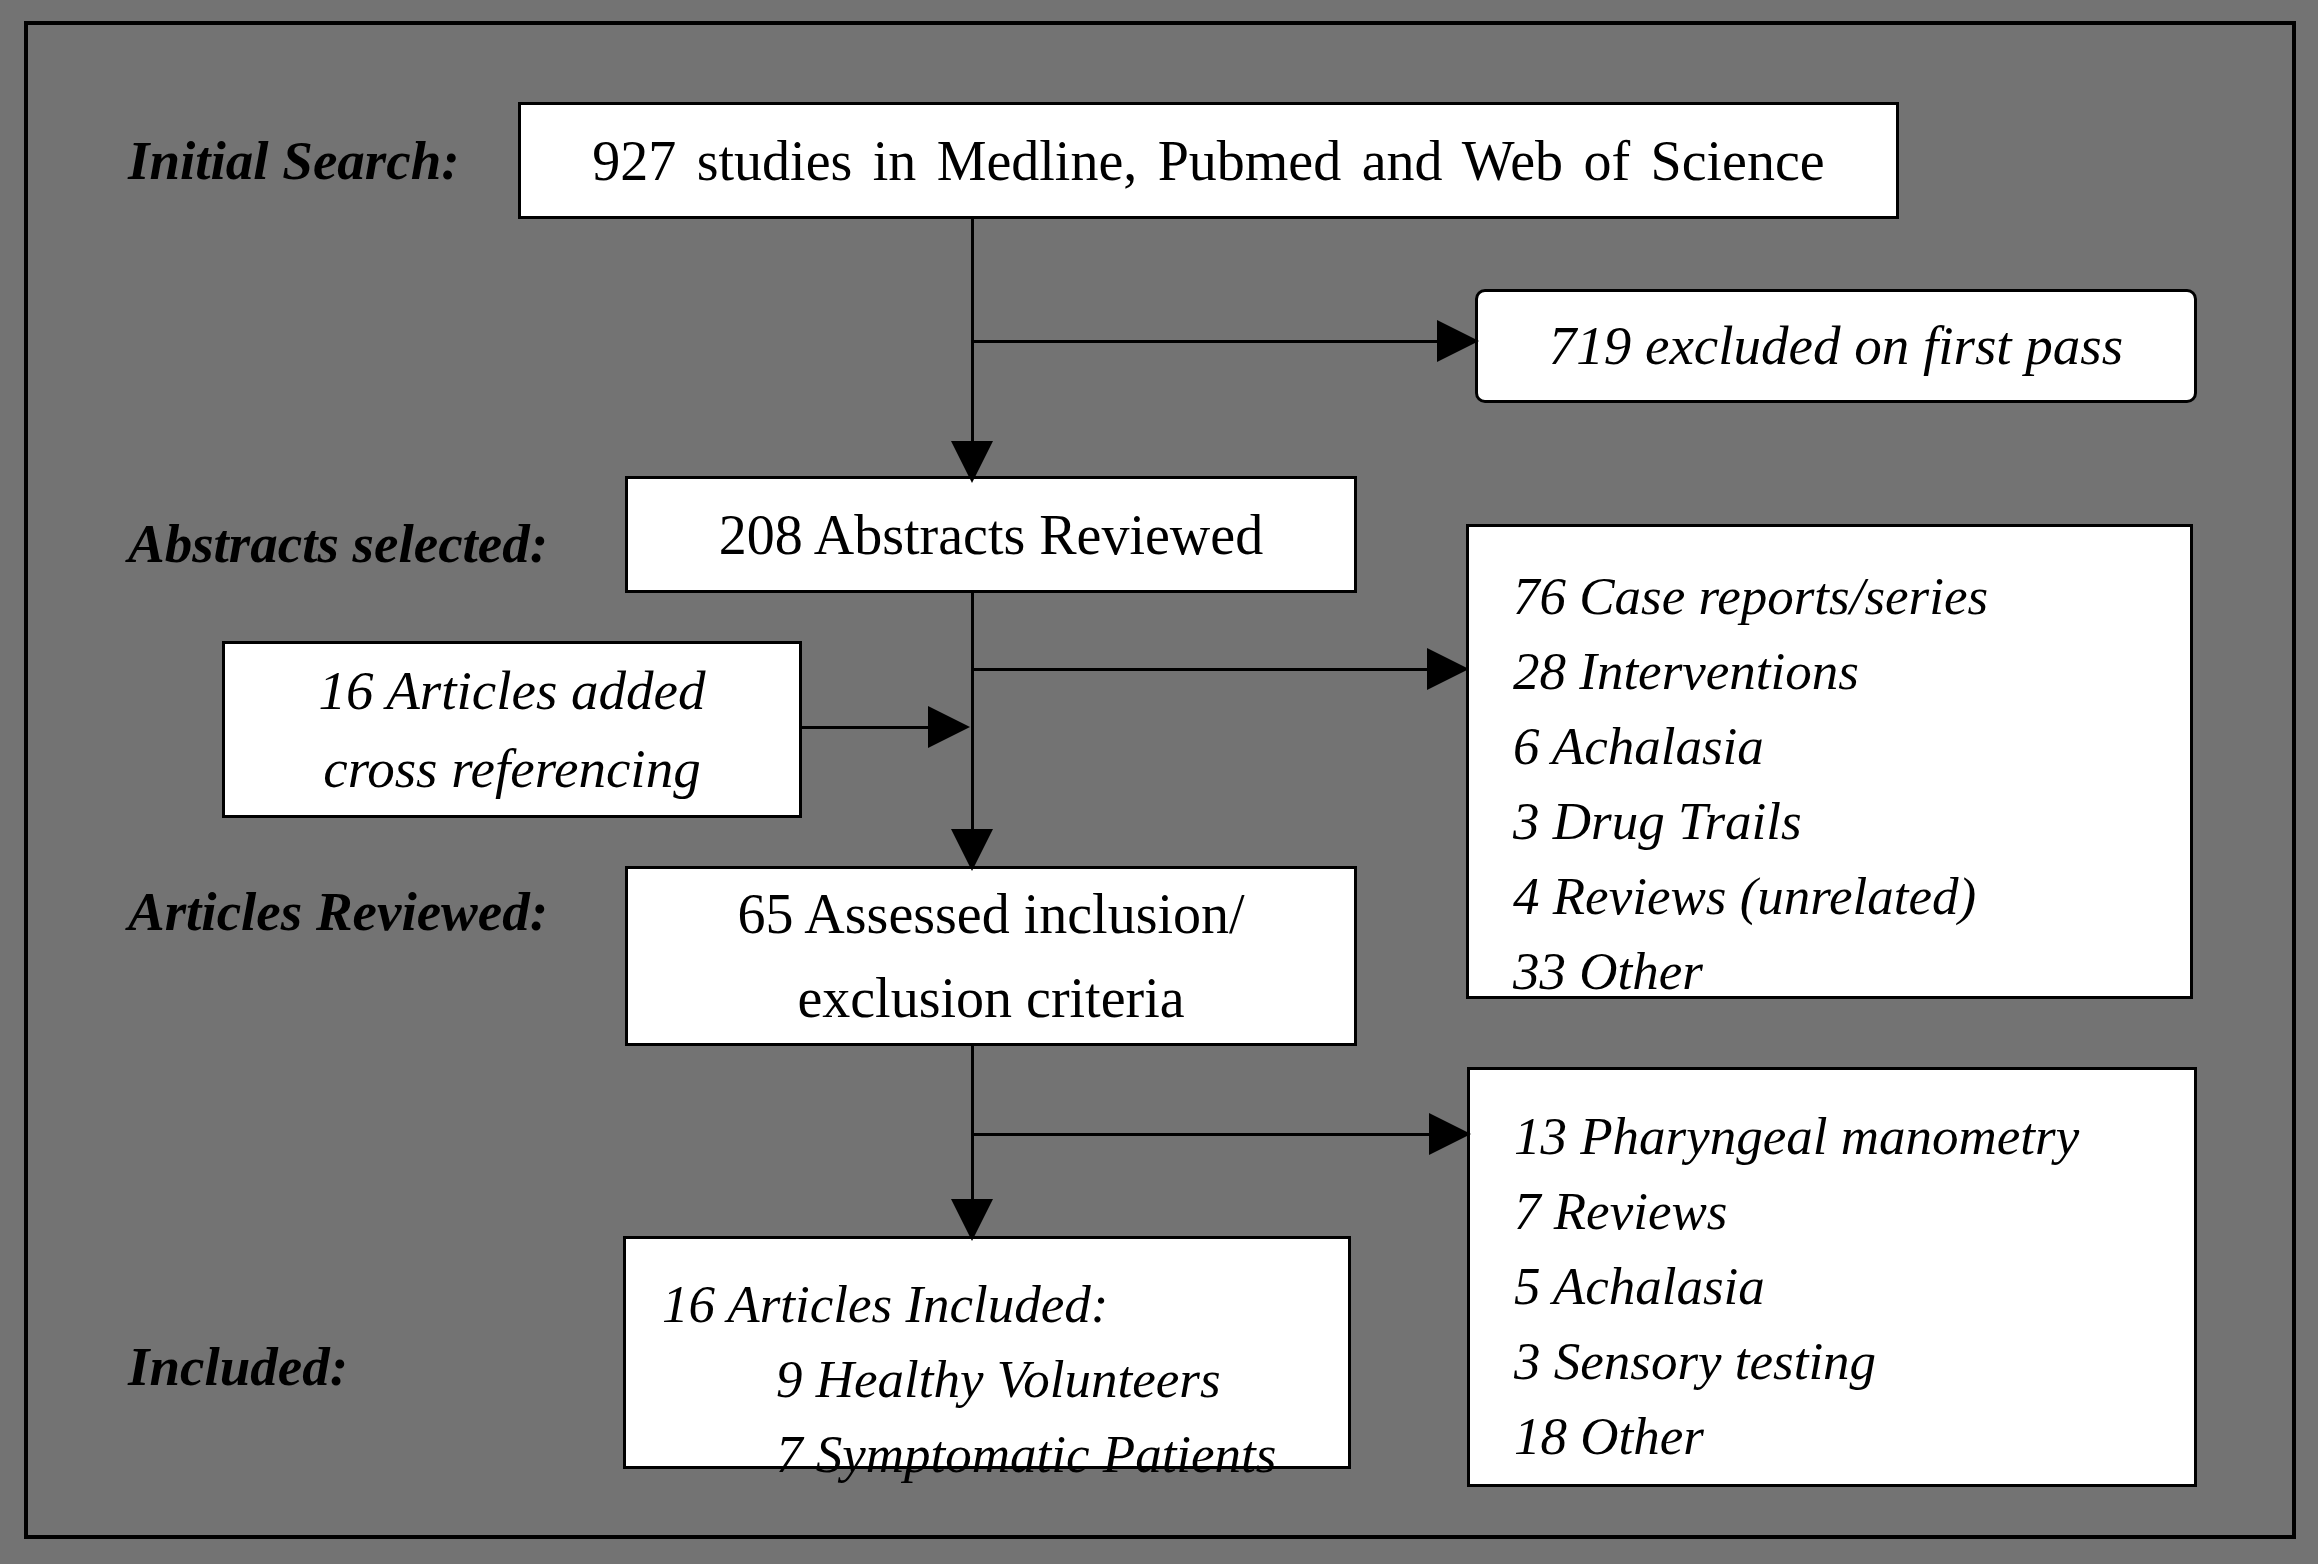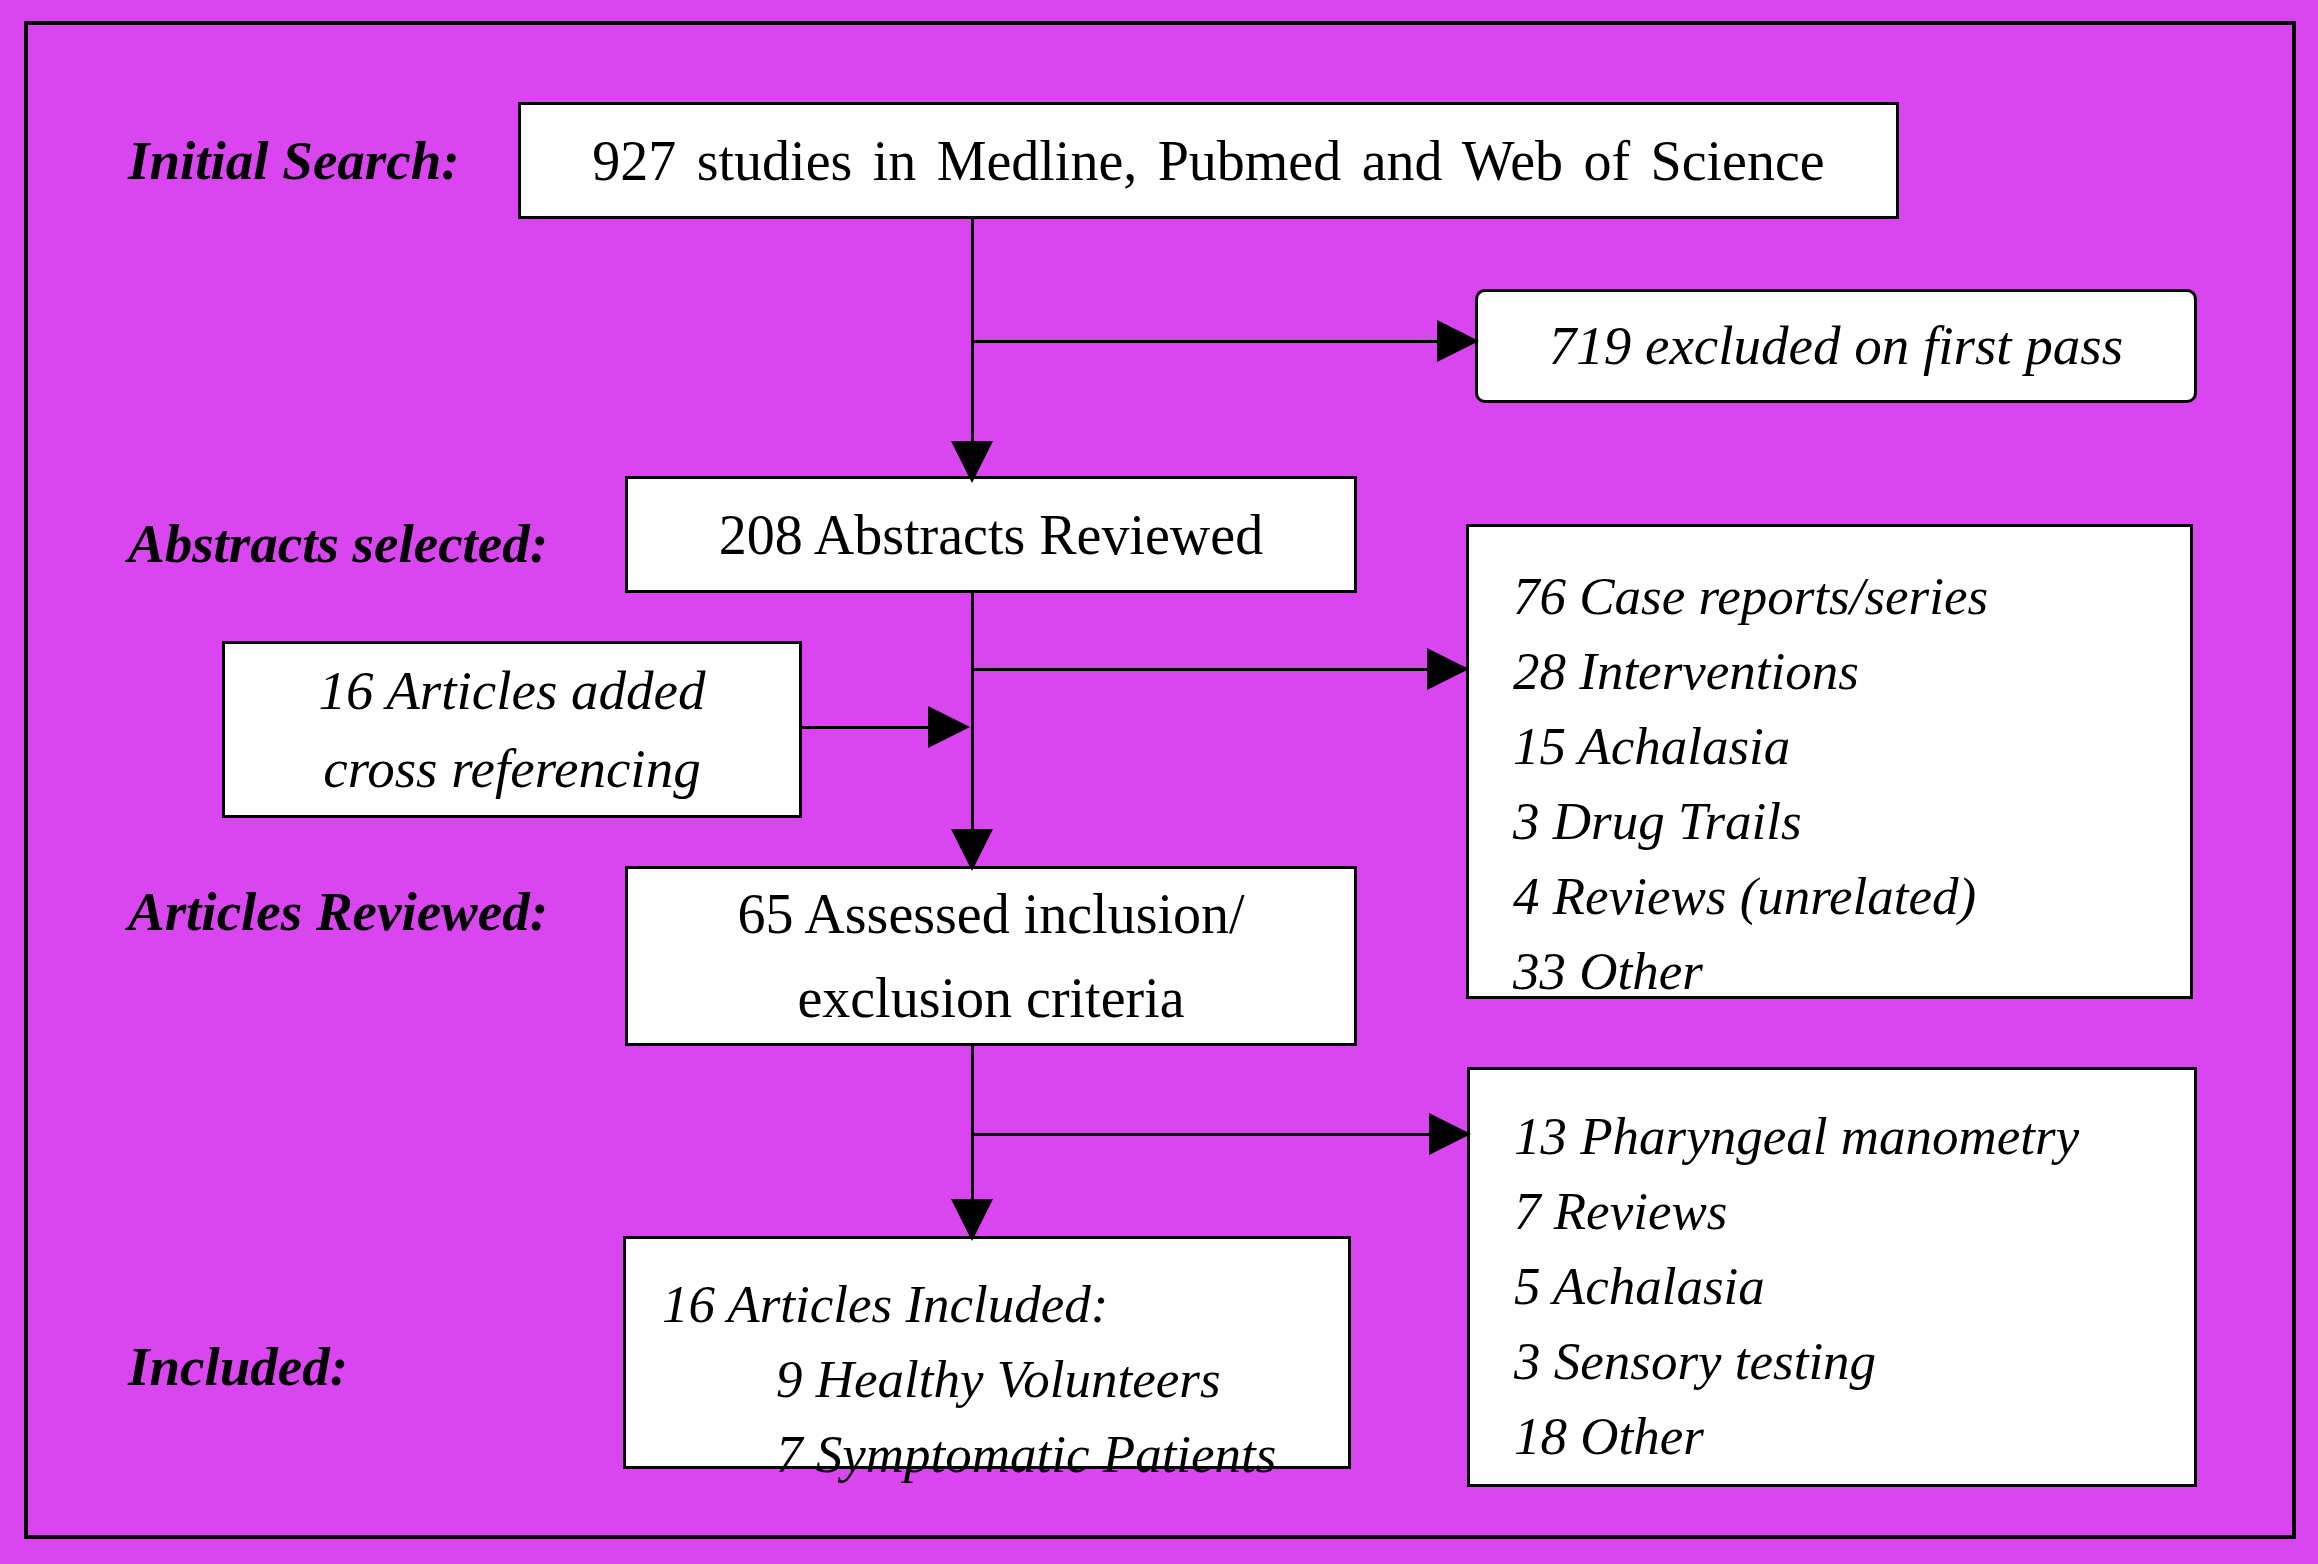--- a/index.html
+++ b/index.html
@@ -4,21 +4,21 @@
 <style>
   html, body {
     margin: 0;
     padding: 0;
     background: #ffffff;
   }
   .canvas {
     position: relative;
     width: 2319px;
     height: 1565px;
-    background: #d946ef;
+    background: #737373;
     font-family: "Liberation Serif", "DejaVu Serif", serif;
     color: #000000;
     overflow: hidden;
   }
   .frame {
     position: absolute;
     left: 24px;
     top: 21px;
     width: 2272px;
     height: 1518px;
@@ -103,21 +103,21 @@
     <span>719 excluded on first pass</span>
   </div>
 
   <div class="fbox center-box roman-text" style="left:625px; top:476px; width:732px; height:117px;">
     <span>208 Abstracts Reviewed</span>
   </div>
 
   <div class="fbox list-box" style="left:1466px; top:524px; width:727px; height:475px; padding:32px 0 0 44px;">
     <div class="list-line">76 Case reports/series</div>
     <div class="list-line">28 Interventions</div>
-    <div class="list-line">15 Achalasia</div>
+    <div class="list-line">6 Achalasia</div>
     <div class="list-line">3 Drug Trails</div>
     <div class="list-line">4 Reviews (unrelated)</div>
     <div class="list-line">33 Other</div>
   </div>
 
   <div class="fbox center-box italic-text" style="left:222px; top:641px; width:580px; height:177px;">
     <div>
       <div>16 Articles added</div>
       <div>cross referencing</div>
     </div>

